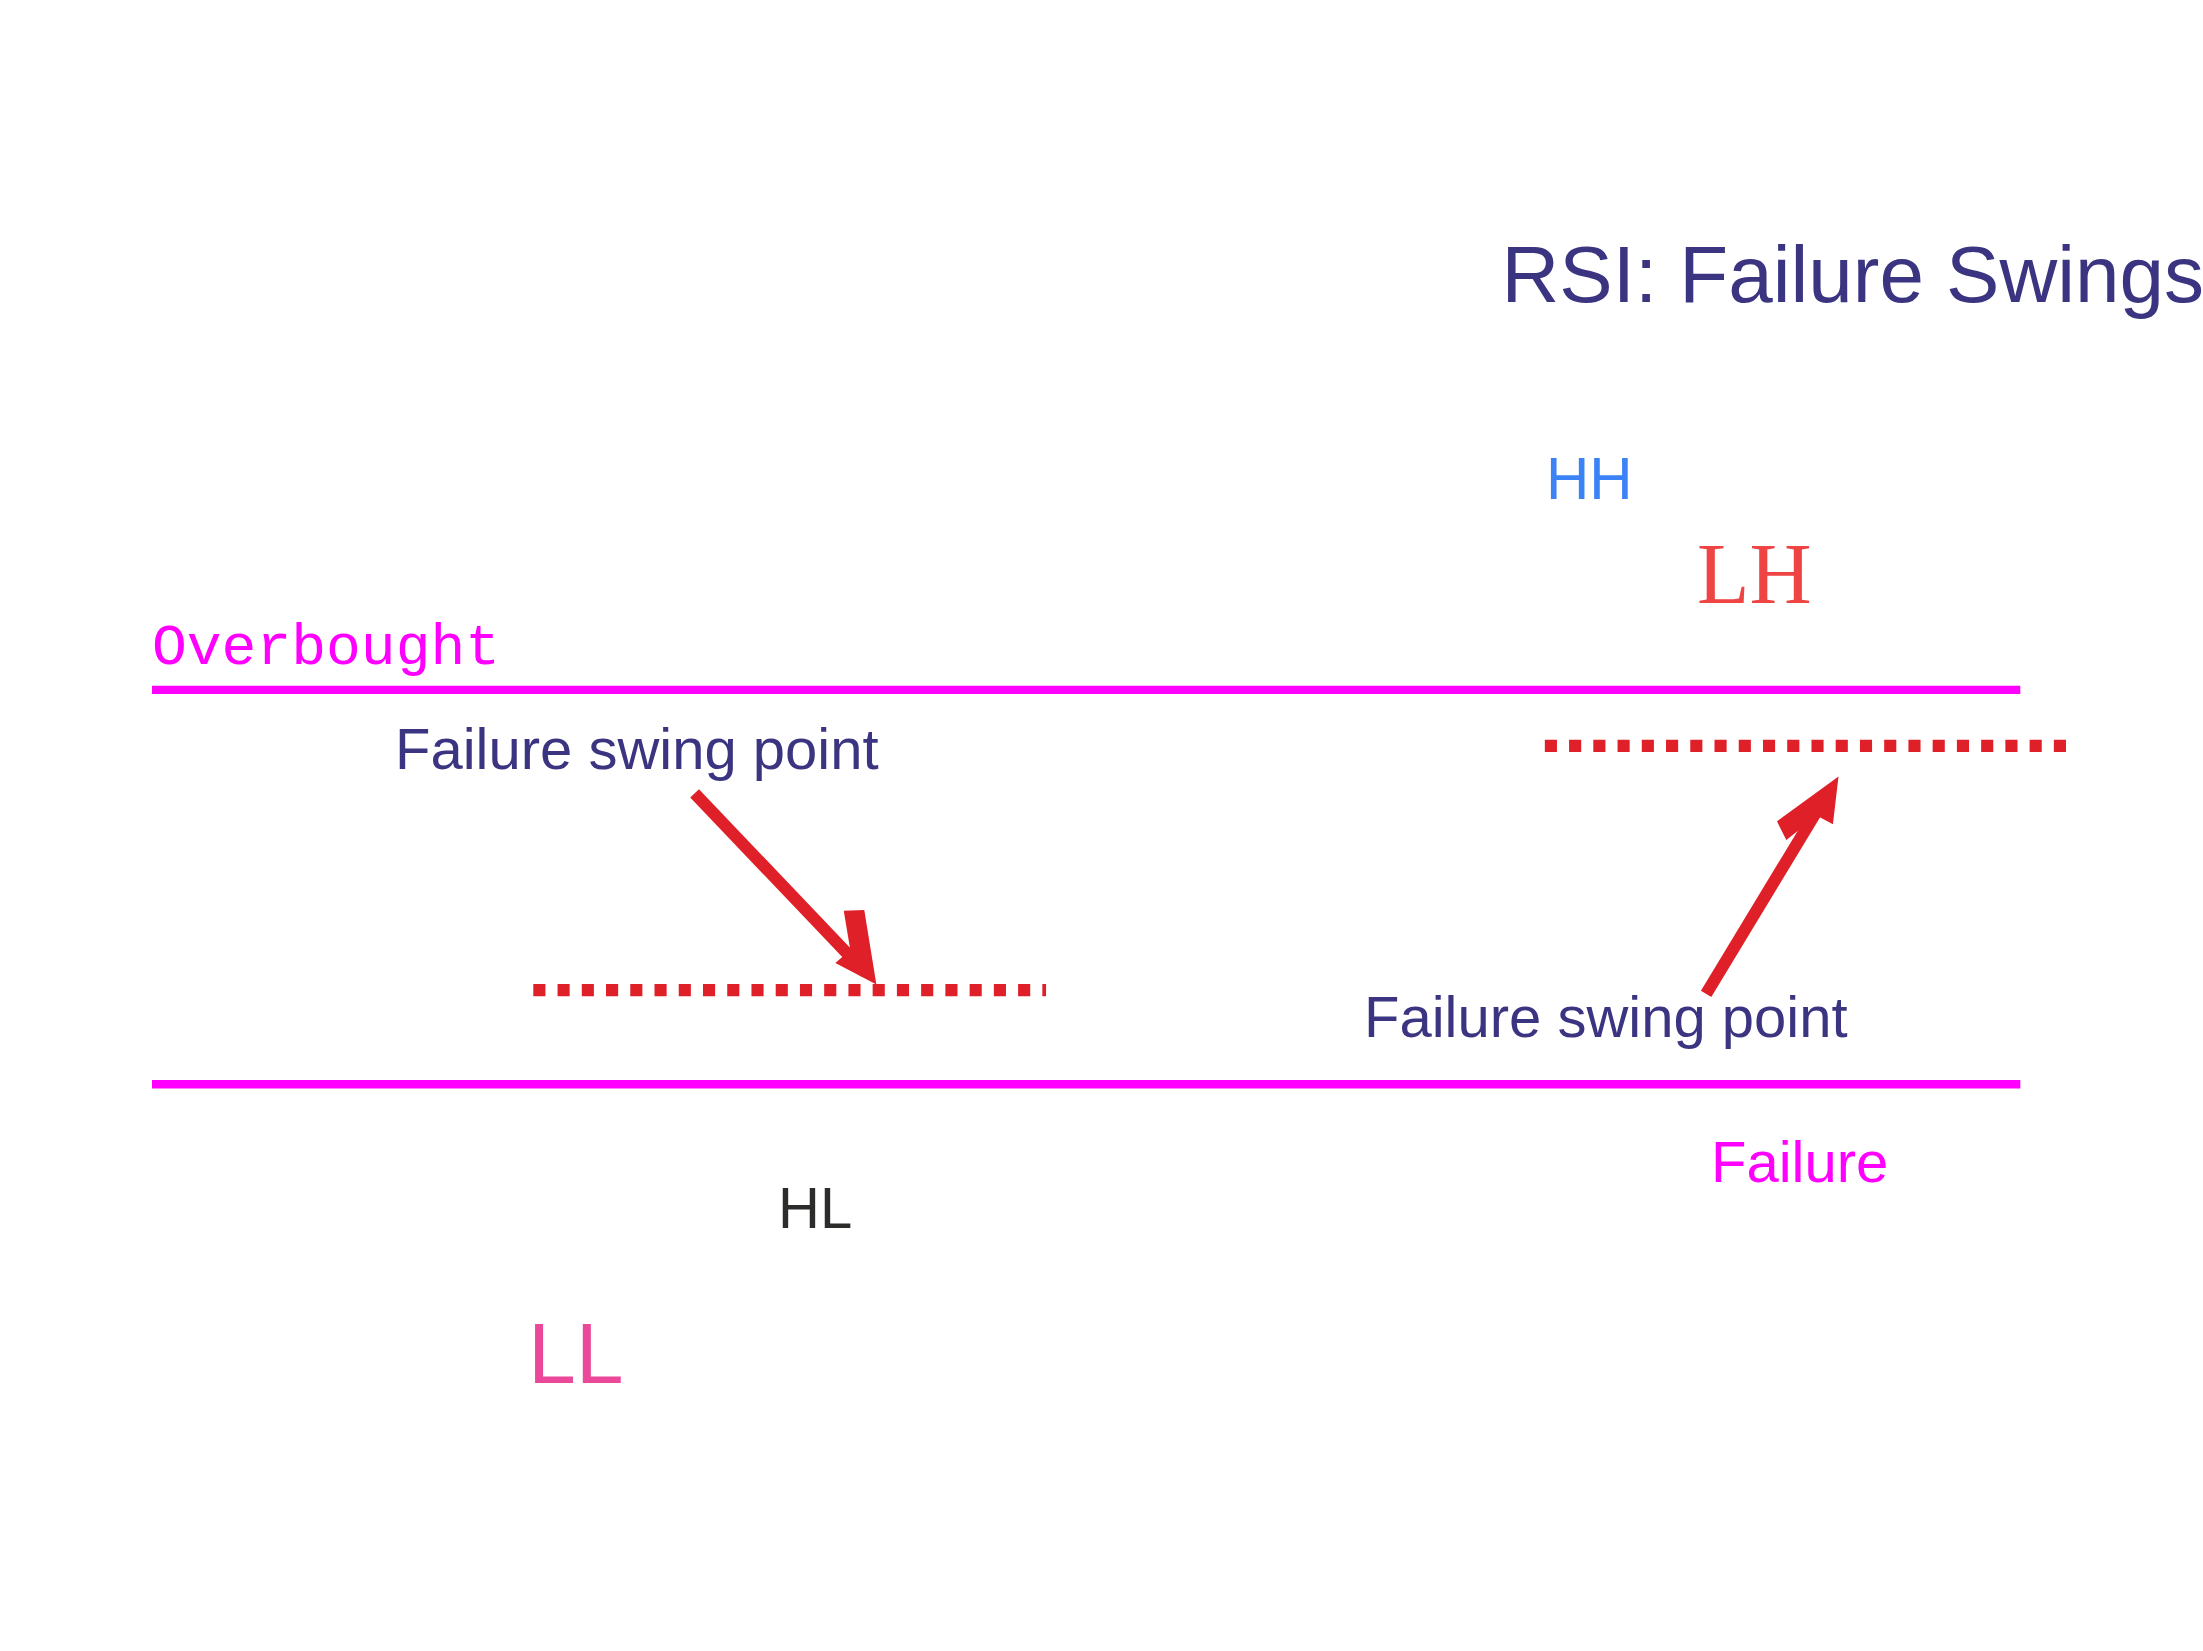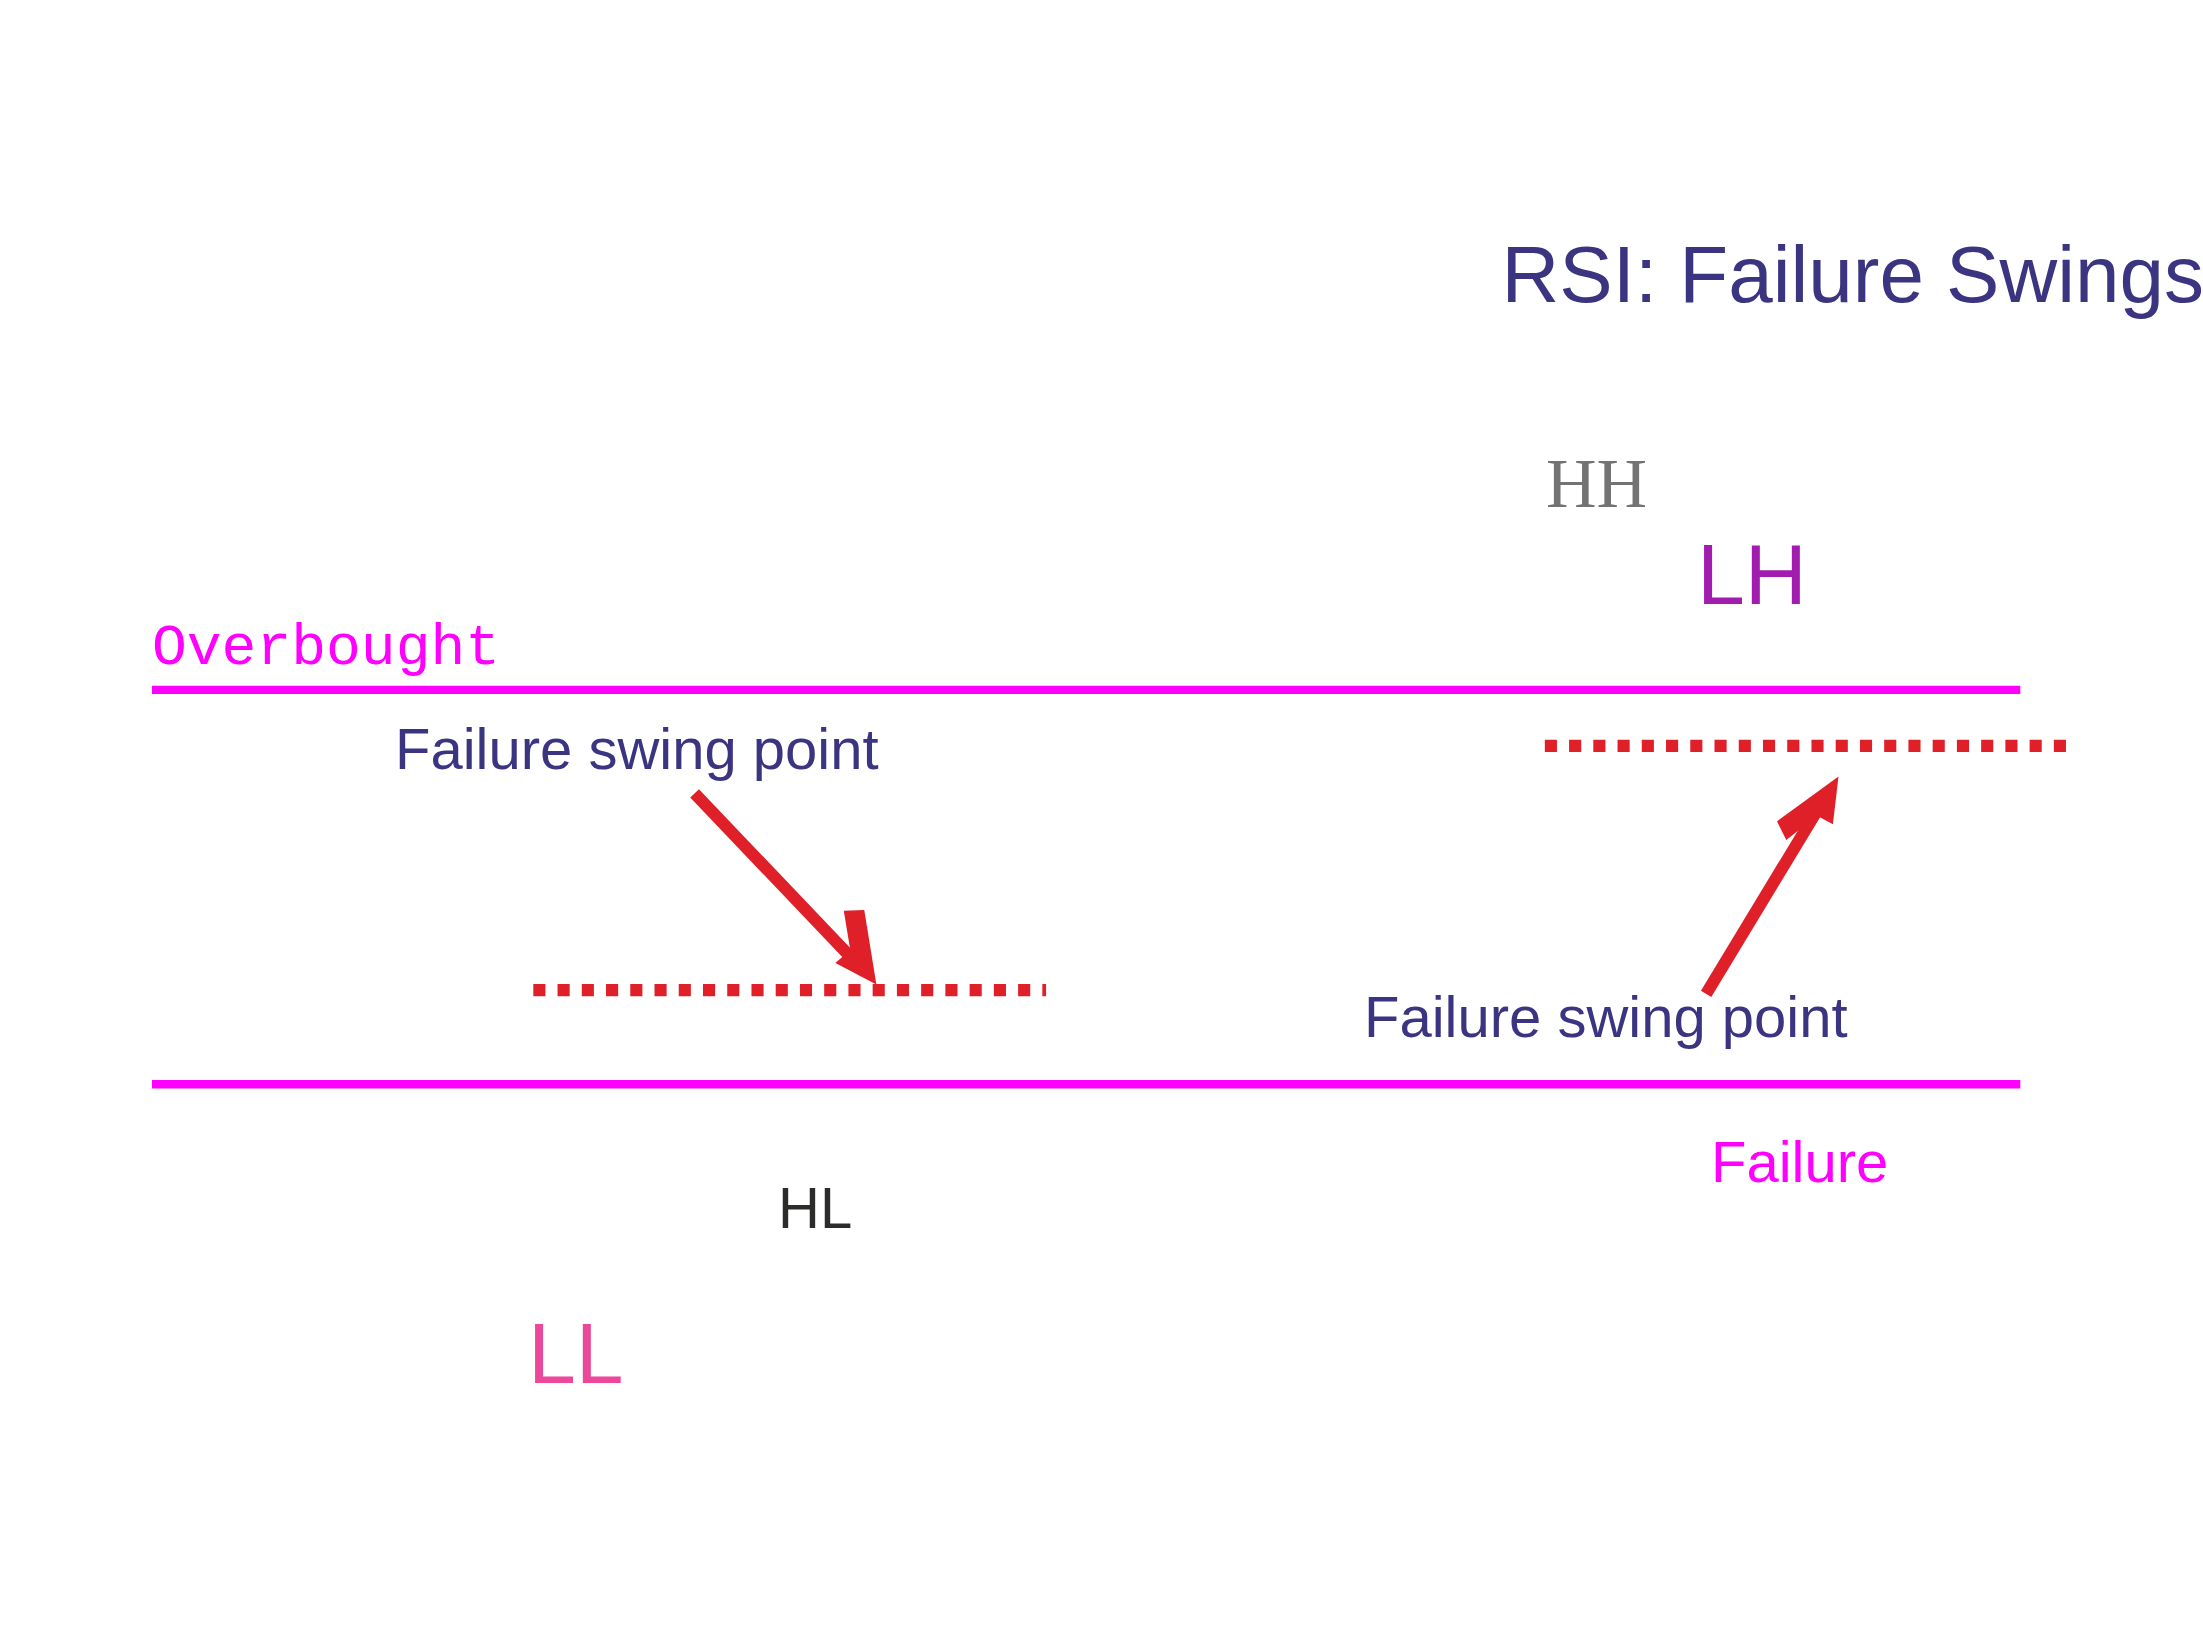--- a/index.html
+++ b/index.html
@@ -34,29 +34,29 @@
     top: 235px;
     width: 2204px;
     text-align: right;
     font-size: 80px;
     color: #3b3480;
     letter-spacing: 0px;
   }
   #label-hh {
     left: 1546px;
     top: 449px;
-    font-size: 70px;
-    color: #737373;
-    font-family: Liberation Serif, serif;
+    font-size: 60px;
+    color: #3b82f6;
   }
   #label-lh {
     left: 1697px;
     top: 531px;
     font-size: 86px;
-    color: #a21caf;
+    color: #ef4444;
+    font-family: Liberation Serif, serif;
   }
   #label-overbought {
     left: 152px;
     top: 620px;
     font-size: 58px;
     color: #ff00ff;
     font-family: Liberation Mono, monospace;
   }
   #label-fsp-left {
     left: 395px;

